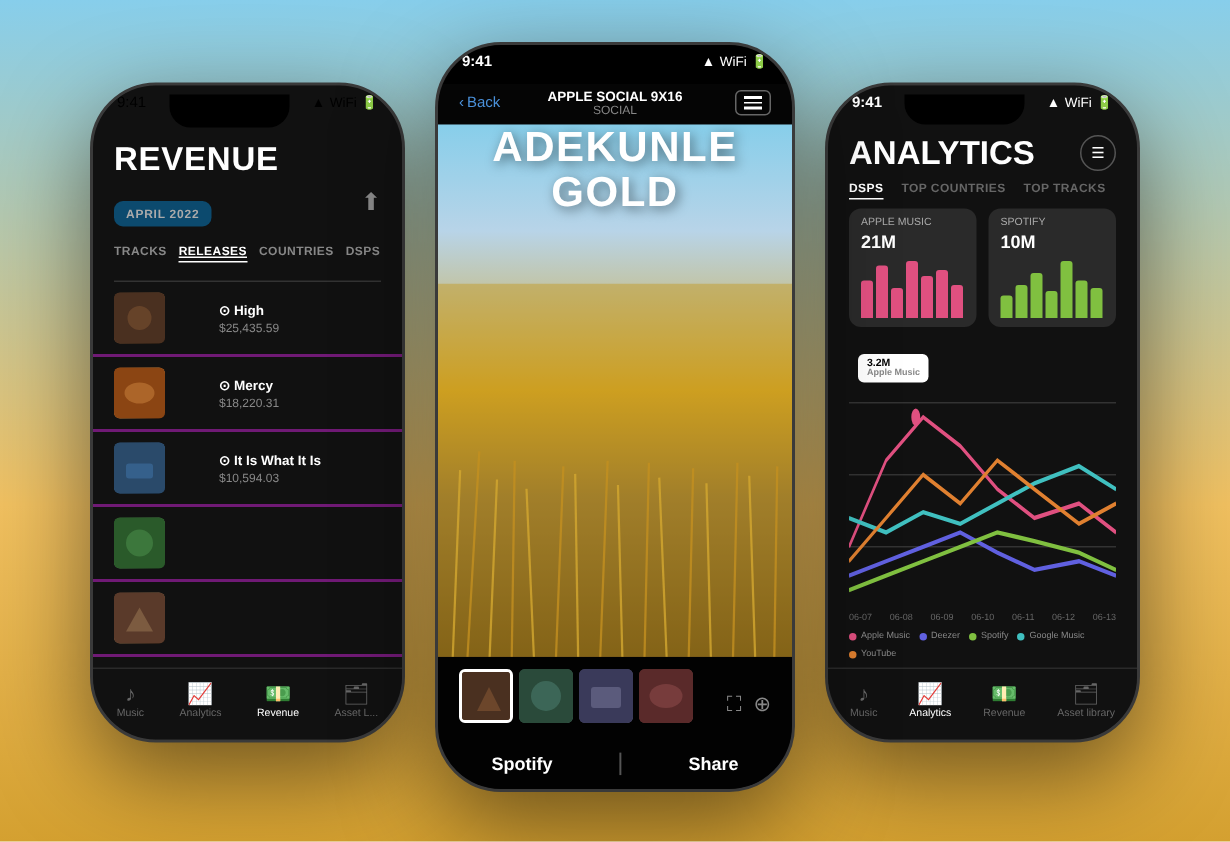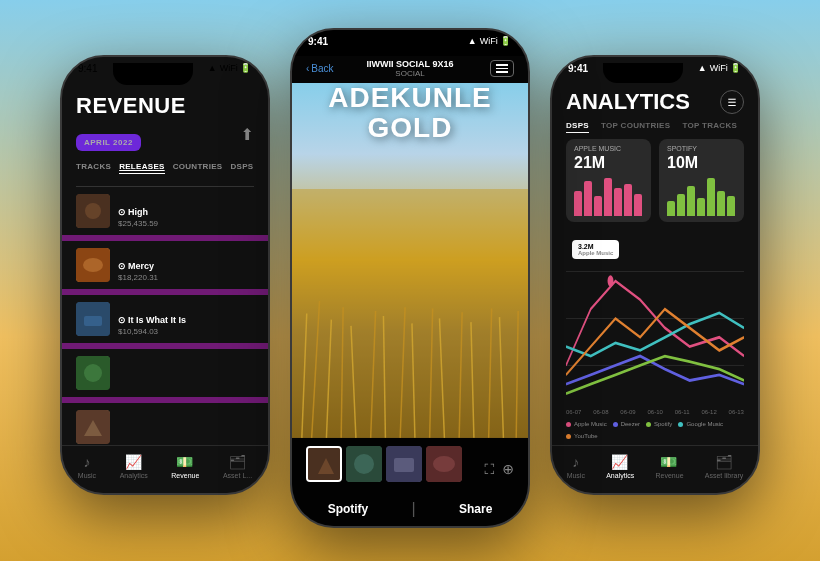--- a/index.html
+++ b/index.html
@@ -93,21 +93,21 @@
 
     .revenue-title {
       color: #fff;
       font-size: 22px;
       font-weight: 800;
       letter-spacing: 0.5px;
       margin-bottom: 6px;
     }
 
     .revenue-date-box {
-      background: #6d28d9;
+      background: #0c4a6e;
       border-radius: 6px;
       padding: 4px 8px;
       display: inline-block;
       margin-bottom: 4px;
     }
 
     .revenue-date {
       color: #aaa;
       font-size: 8px;
       font-weight: 600;
@@ -149,23 +149,24 @@
       margin: 0 14px;
     }
 
     .release-list {
       flex: 1;
       overflow: hidden;
     }
 
     .release-item {
       display: flex;
-      align-items: flex-end;
+      align-items: center;
       padding: 7px 14px;
-      border-bottom: 6px solid #701a75;
+      border-bottom: 2px solid #701a75;
+      gap: 28px;
     }
 
     .release-thumb {
       width: 34px;
       height: 34px;
       border-radius: 4px;
       flex-shrink: 0;
       margin-right: 8px;
       overflow: hidden;
     }
@@ -395,21 +396,21 @@
     }
 
     .dsp-name {
       color: #aaa;
       font-size: 7px;
       margin-bottom: 2px;
     }
 
     .dsp-value {
       color: #fff;
-      font-size: 16px;
+      font-size: 12px;
       font-weight: 700;
     }
 
     .dsp-bars {
       display: flex;
       align-items: flex-end;
       gap: 2px;
       height: 40px;
       margin-top: 4px;
     }
@@ -626,21 +627,21 @@
           <span>🔋</span>
         </div>
       </div>
 
       <div class="social-header">
         <div class="back-btn">
           <span>‹</span>
           <span>Back</span>
         </div>
         <div class="social-title-block">
-          <div class="social-title-main">IIWWII SOCIAL 9X16</div>
+          <div class="social-title-main">APPLE SOCIAL 9X16</div>
           <div class="social-title-sub">SOCIAL</div>
         </div>
         <div style="margin-left:auto;">
           <div style="display:flex;flex-direction:column;gap:2px;align-items:center;border:1px solid #666;border-radius:4px;padding:3px 5px;">
             <div style="width:12px;height:1.5px;background:#fff;"></div>
             <div style="width:12px;height:1.5px;background:#fff;"></div>
             <div style="width:12px;height:1.5px;background:#fff;"></div>
           </div>
         </div>
       </div>

